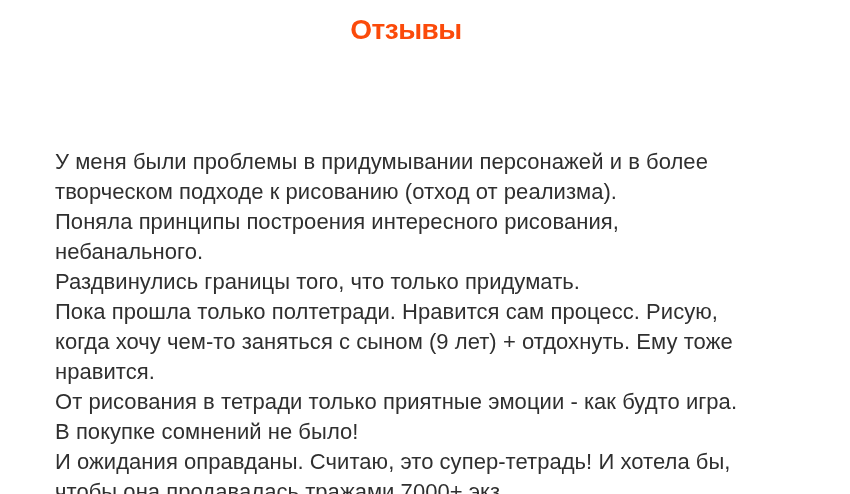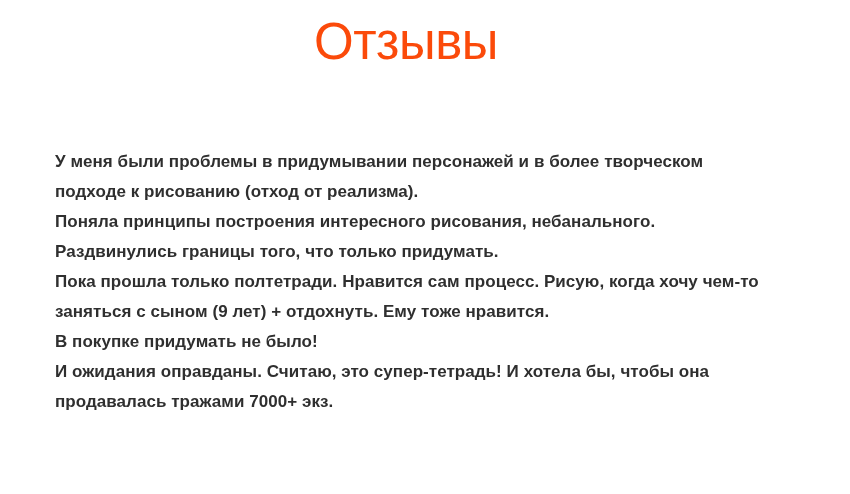--- a/index.html
+++ b/index.html
@@ -26,59 +26,60 @@
 
   
   .heading-block {
     width: 812px;
     margin: 0;
     padding-top: 4px;
     text-align: center;
   }
   .page-title {
     display: inline-block;
-    margin: 12px;
+    margin: 0;
     font-family: "Liberation Sans", "DejaVu Sans", sans-serif;
-    font-size: 51px;
+    font-size: 28px;
     line-height: 52px;
-    font-weight: 400;
+    font-weight: 700;
     letter-spacing: -0.5px;
     color: #fb4a0a;
   }
 
   
   .reviews-body {
     position: absolute;
     left: 55px;
     top: 147px;
     width: 712px;
   }
   .review-paragraph {
     margin: 0;
     font-family: "Liberation Sans", "DejaVu Sans", sans-serif;
-    font-size: 17px;
+    font-size: 22px;
     line-height: 30px;
-    font-weight: 700;
+    font-weight: 400;
     color: #2f2f2f;
     letter-spacing: 0.05px;
     text-align: left;
     white-space: normal;
   }
 </style>
 </head>
 <body>
 
 <div class="page">
 
   <div class="heading-block">
     <h1 class="page-title">Отзывы</h1>
   </div>
 
   <div class="reviews-body">
     <p class="review-paragraph">У меня были проблемы в придумывании персонажей и в более творческом подходе к рисованию (отход от реализма).</p>
     <p class="review-paragraph">Поняла принципы построения интересного рисования, небанального.</p>
     <p class="review-paragraph">Раздвинулись границы того, что только придумать.</p>
     <p class="review-paragraph">Пока прошла только полтетради. Нравится сам процесс. Рисую, когда хочу чем-то заняться с сыном (9 лет) + отдохнуть. Ему тоже нравится.</p>
-    <p class="review-paragraph">В покупке придумать не было!</p>
+    <p class="review-paragraph">От рисования в тетради только приятные эмоции - как будто игра.</p>
+    <p class="review-paragraph">В покупке сомнений не было!</p>
     <p class="review-paragraph">И ожидания оправданы. Считаю, это супер-тетрадь! И хотела бы, чтобы она продавалась тражами 7000+ экз.</p>
   </div>
 
 </div>
 
 </body></html>

